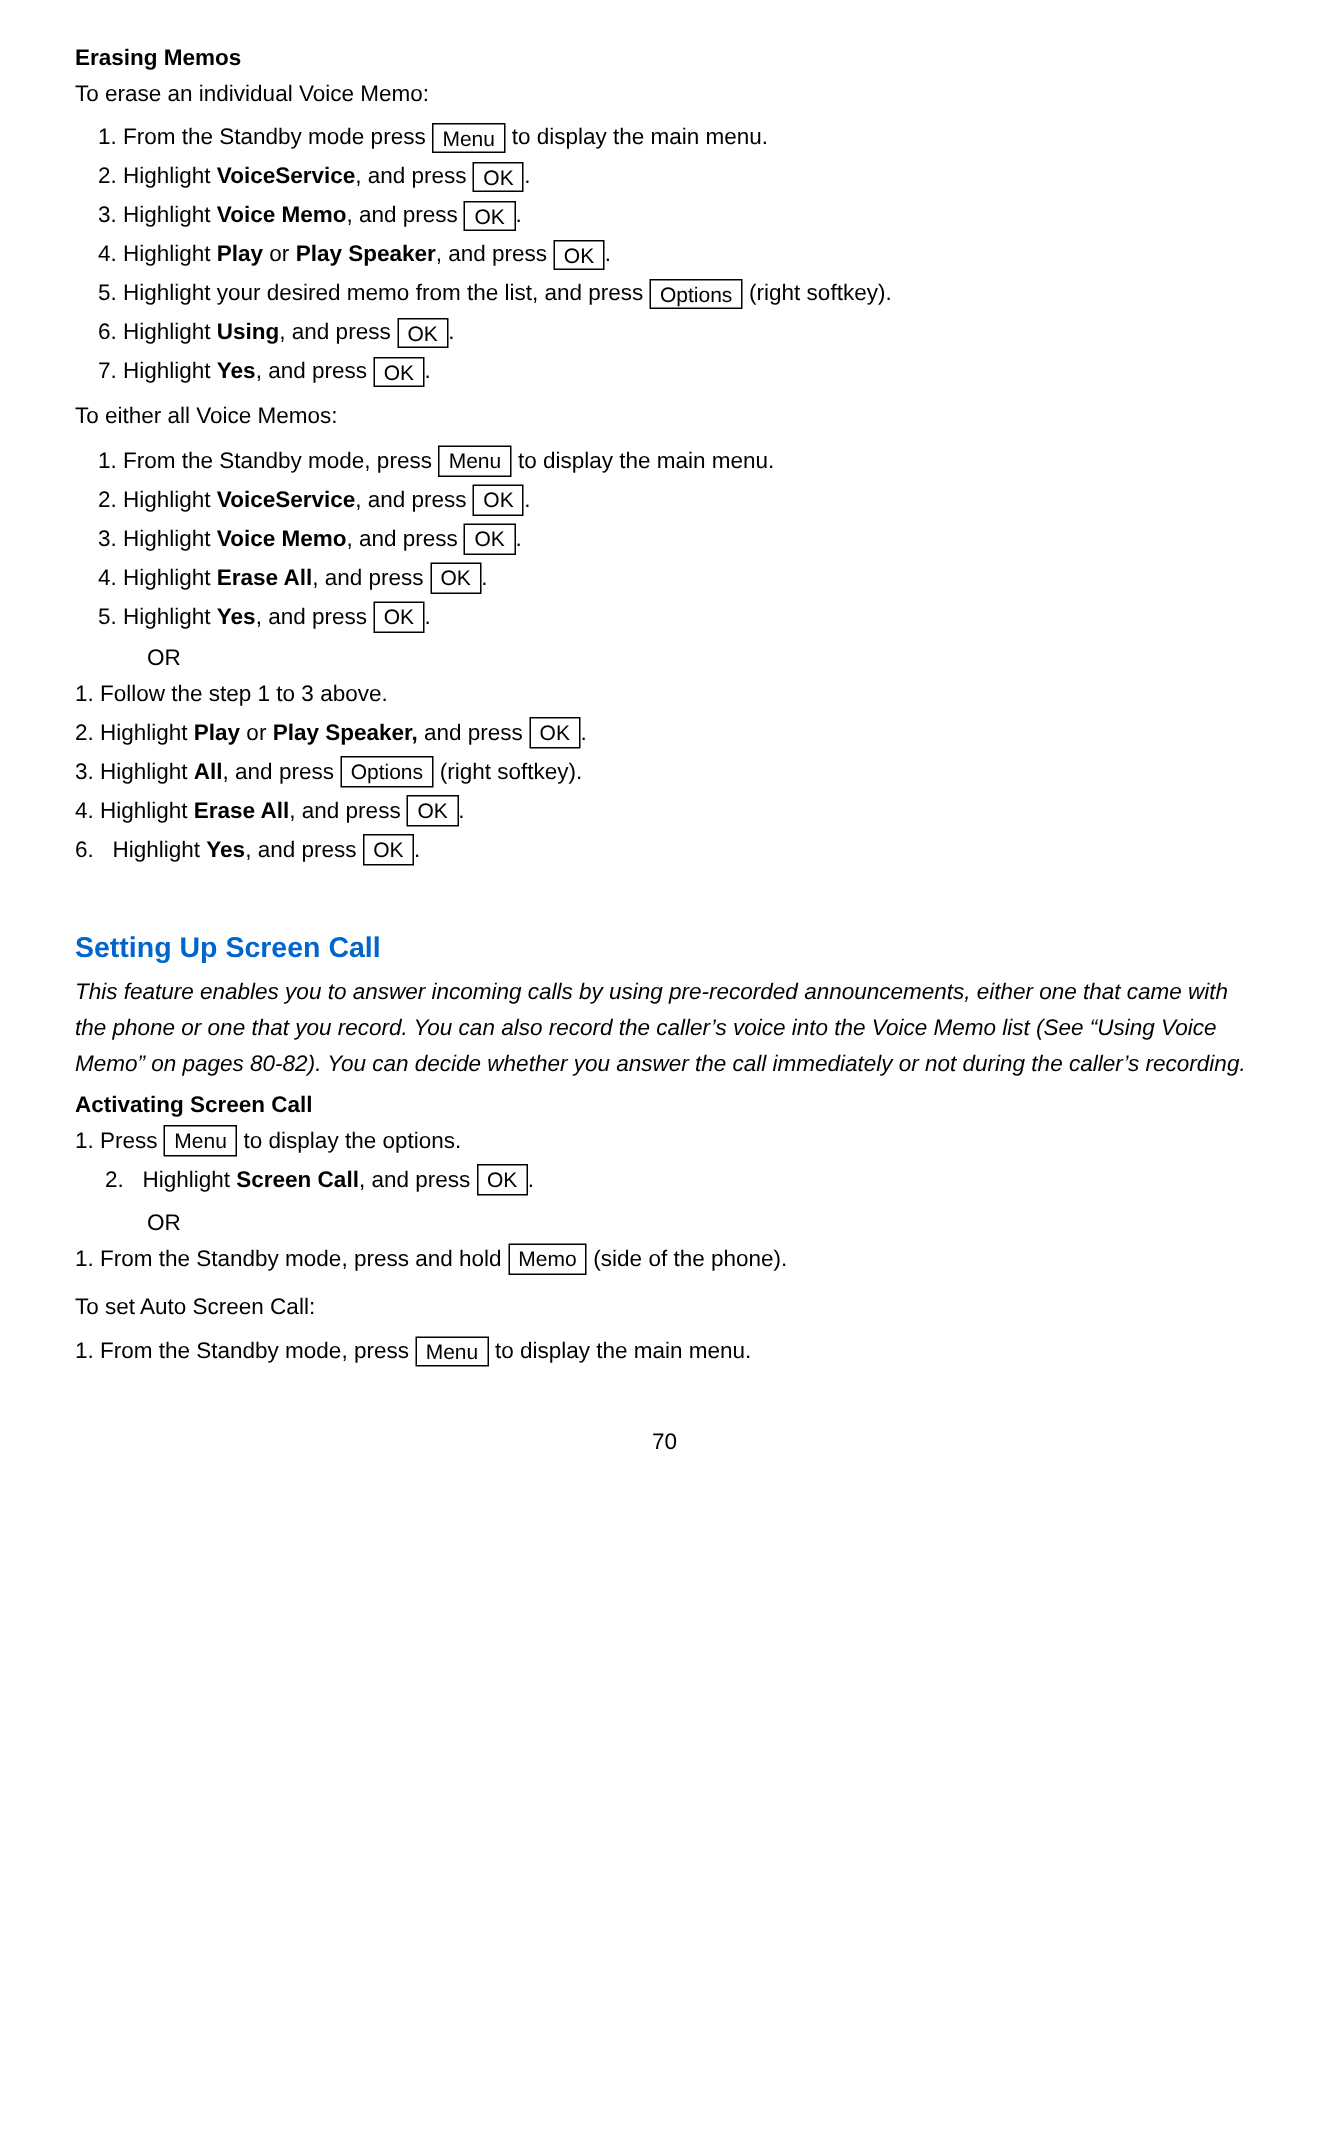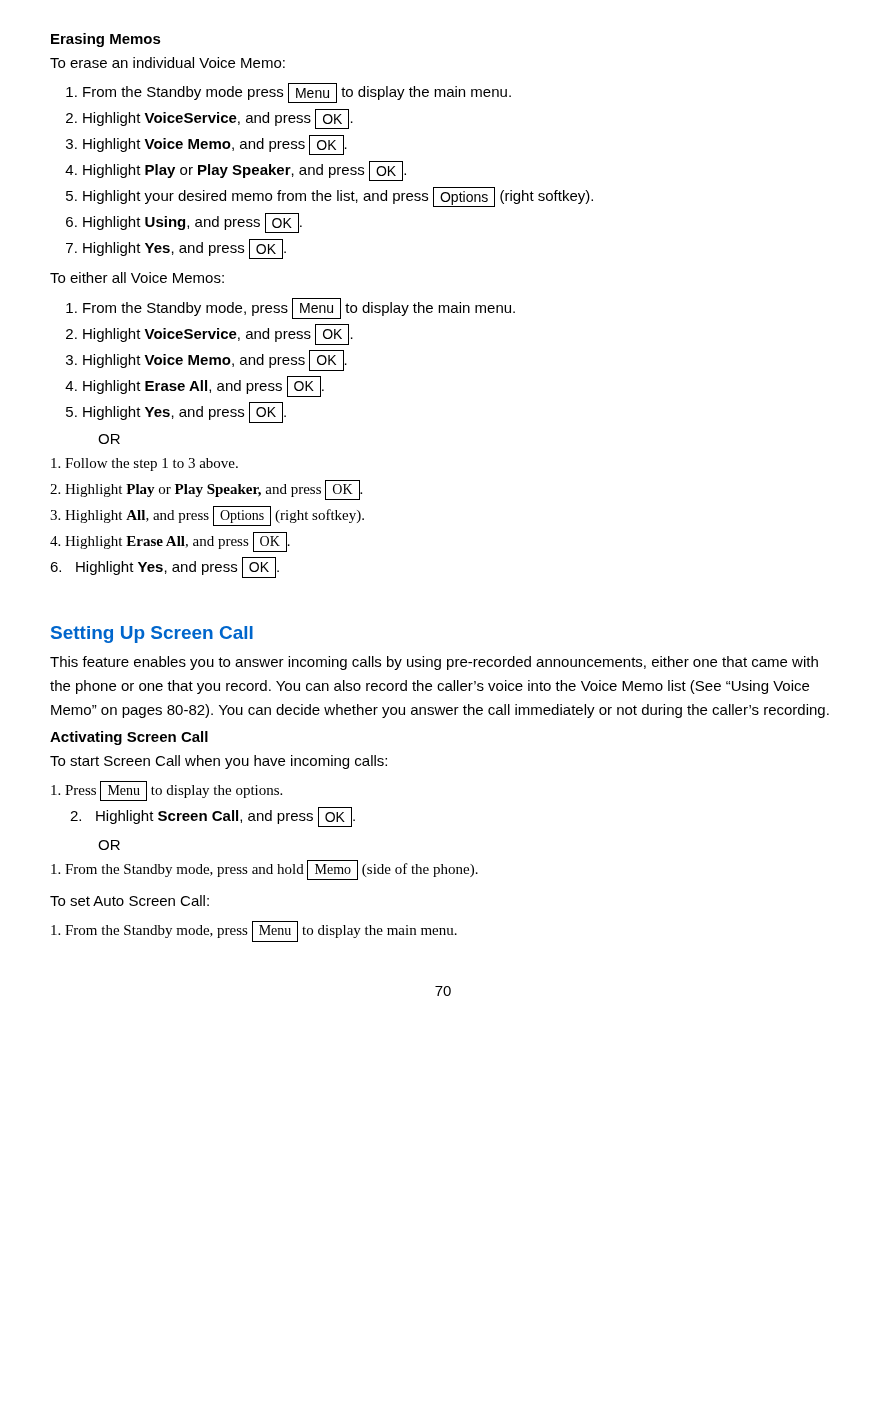--- a/index.html
+++ b/index.html
@@ -47,21 +47,20 @@
       line-height: 1.3;
       vertical-align: middle;
     }
     .or-indent {
       margin-left: 48px;
       margin-bottom: 4px;
     }
     .plain-item {
       line-height: 1.6;
       margin-bottom: 2px;
-      font-family: Liberation Serif, serif;
     }
     .plain-item-indented {
       line-height: 1.6;
       margin-bottom: 2px;
       margin-left: 20px;
     }
     .page-number {
       text-align: center;
       margin-top: 40px;
       font-size: 15px;
@@ -151,36 +150,33 @@
     </div>
   </div>
 
   <br>
 
   
   <div class="section-title-blue">
     <span>Setting Up Screen Call</span>
   </div>
 
-  <p style="line-height:1.6;">
+  <p style="line-height:1.6;font-style:italic;">
     This feature enables you to answer incoming calls by using pre-recorded
     announcements, either one that came with the phone or one that you record. You can
     also record the caller’s voice into the Voice Memo list (See “Using Voice Memo” on pages
     80-82). You can decide whether you answer the call immediately or not during the
     caller’s recording.
   </p>
 
   
   <div class="section-title">
     <span>Activating Screen Call</span>
   </div>
 
-  <p>
-    <span>To start Screen Call when you have incoming calls:</span>
-  </p>
 
   <div class="block-section">
     <div class="plain-item">
       1. Press <span class="inline-box">Menu</span> to display the options.
     </div>
     <div class="plain-item-indented" style="margin-left:20px;">
       2. &nbsp; Highlight <b>Screen Call</b>, and press <span class="inline-box">OK</span>.
     </div>
   </div>
 

